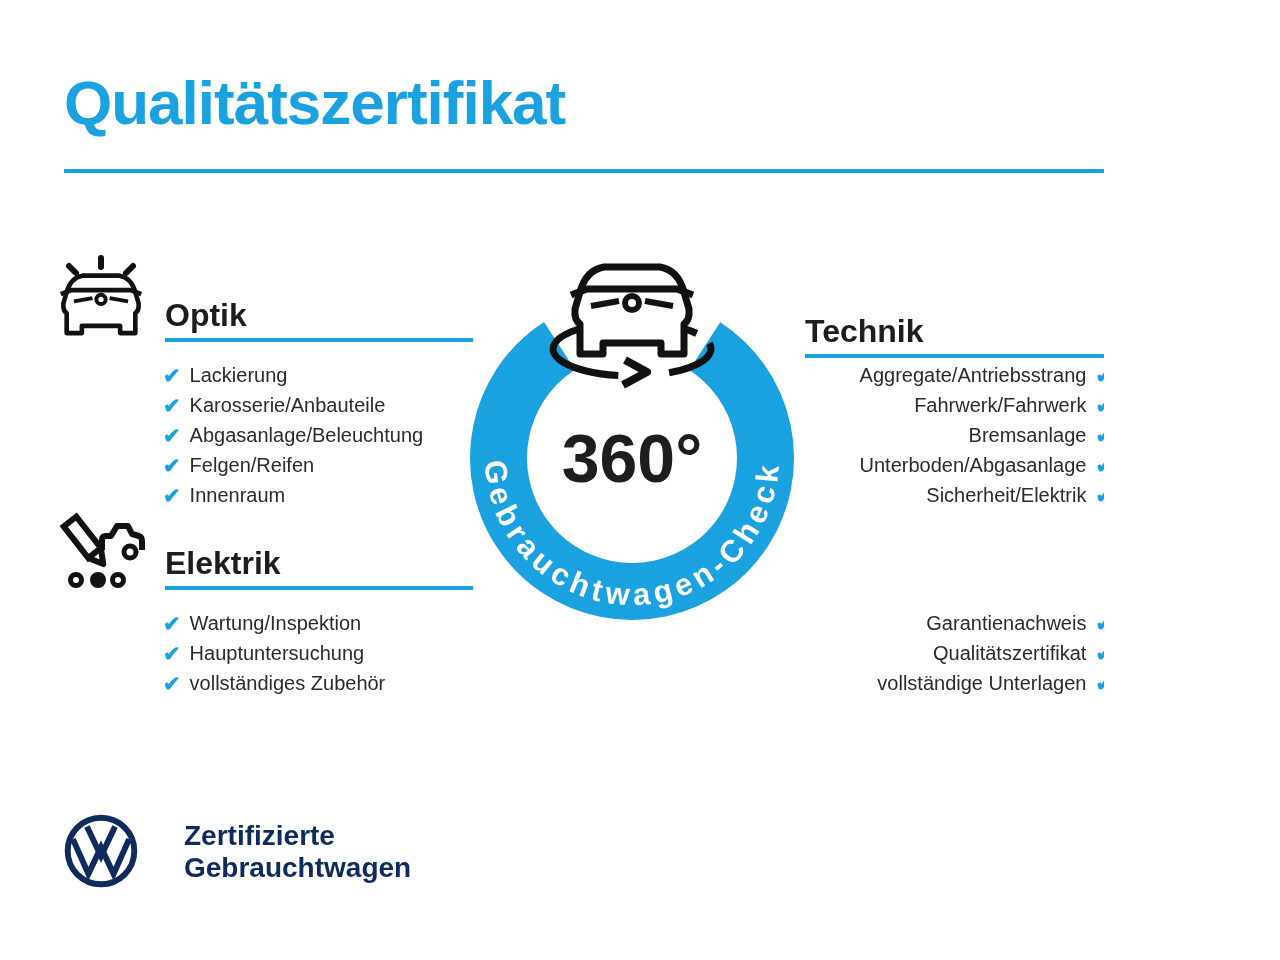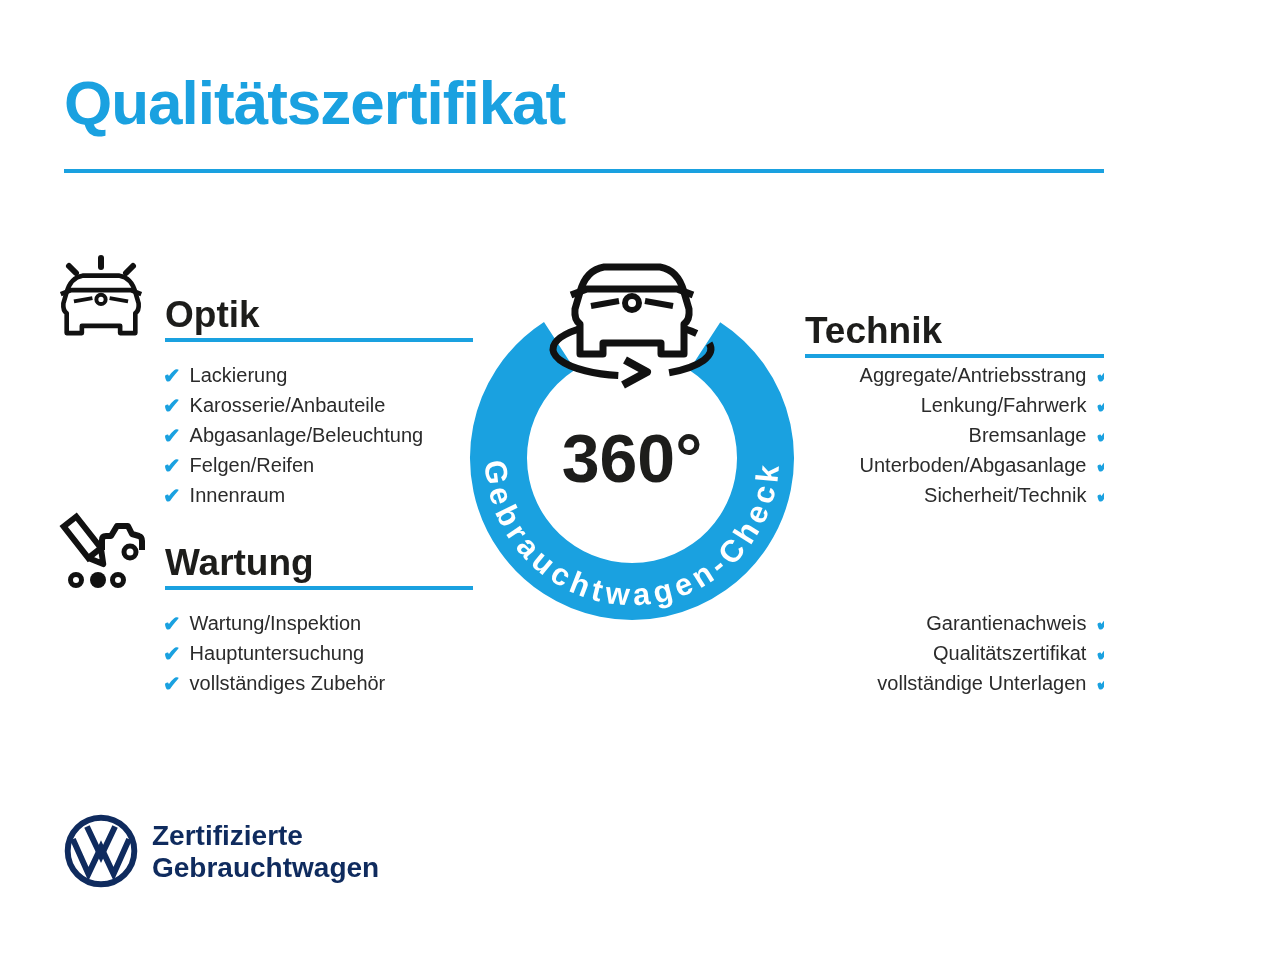--- a/index.html
+++ b/index.html
@@ -3,21 +3,21 @@
 <meta charset="utf-8">
 <style>
   html,body{margin:0;padding:0;background:#fff;}
   .page{position:relative;width:1104px;height:960px;background:#fff;overflow:hidden;
         font-family:"Liberation Sans",sans-serif;}
   .title{position:absolute;left:64px;top:66px;font-size:62px;font-weight:bold;
          letter-spacing:-1px;color:#1aa1e0;line-height:1.2;}
   .rule{position:absolute;left:64px;top:169px;width:1152px;height:4px;background:#1aa1e0;}
 
   .sec-head{position:absolute;width:308px;border-bottom:4px solid #1aa1e0;padding-bottom:6px;
-            font-size:37px;font-weight:bold;color:#1d1d1b;line-height:34px;}
+            font-size:32px;font-weight:bold;color:#1d1d1b;line-height:34px;}
   .sec-head.right{margin-top:16px;}
   .h-optik{left:165px;top:298px;}
   .h-wartung{left:165px;top:546px;}
   .h-technik{left:805px;top:298px;}
   .h-garantie{left:805px;top:546px;}
 
   .list{position:absolute;width:330px;}
   .l-optik{left:163px;top:360px;}
   .l-wartung{left:163px;top:608px;}
   .l-technik{left:783px;top:360px;width:330px;}
@@ -29,21 +29,21 @@
   .list.rightside .check{margin-right:0;margin-left:9px;}
 
   .icon{position:absolute;}
   .i-optik{left:56px;top:254px;}
   .i-wartung{left:56px;top:510px;}
   .i-technik{left:1134px;top:254px;}
   .i-garantie{left:1148px;top:514px;}
   .badge{position:absolute;left:467px;top:252px;}
 
   .footer-logo{position:absolute;left:64px;top:814px;}
-  .footer-text{position:absolute;left:152px;top:820px;font-size:28px;font-weight:bold;
+  .footer-text{position:absolute;left:184px;top:820px;font-size:28px;font-weight:bold;
                color:#0f2b5e;line-height:32px;}
   svg text{font-family:"Liberation Sans",sans-serif;}
 </style>
 </head>
 <body>
 
 <svg width="0" height="0" style="position:absolute" aria-hidden="true">
   <defs>
     <g id="car-front">
       <path d="M -52,38 L -52,8 Q -58,4 -57,-7 L -52,-24 Q -46,-46 -28,-49 L 28,-49 Q 46,-46 52,-24 L 57,-7 Q 58,4 52,8 L 52,38 L 29,38 L 29,27 L -29,27 L -29,38 Z" fill="#fff" stroke="#111" stroke-width="7" stroke-linejoin="round"></path>
@@ -84,21 +84,21 @@
     <rect x="48" y="6" width="37" height="37" fill="#fff" stroke="#111" stroke-width="6"></rect>
     <path d="M 57,25 L 65,33 L 80,15" fill="none" stroke="#111" stroke-width="7"></path>
   </svg>
 
   <svg class="icon i-garantie" width="80" height="86" viewBox="0 0 80 86">
     <path d="M 40,6 Q 51,15 66,15 L 66,38 Q 66,60 40,76 Q 14,60 14,38 L 14,15 Q 29,15 40,6 Z" fill="none" stroke="#111" stroke-width="6" stroke-linejoin="round"></path>
     <path d="M 28,40 L 37,49 L 53,29" fill="none" stroke="#111" stroke-width="7"></path>
   </svg>
 
   <div class="sec-head h-optik">Optik</div>
-  <div class="sec-head h-wartung">Wartung</div>
+  <div class="sec-head h-wartung">Elektrik</div>
   <div class="sec-head right h-technik">Technik</div>
 
   <div class="list l-optik">
     <div class="row">
         <span class="check">✔</span>
         <span>Lackierung</span>
       </div>
     <div class="row">
         <span class="check">✔</span>
         <span>Karosserie/Anbauteile</span>
@@ -131,33 +131,33 @@
         <span>vollständiges Zubehör</span>
       </div>
   </div>
 
   <div class="list rightside l-technik">
     <div class="row">
         <span>Aggregate/Antriebsstrang</span>
         <span class="check">✔</span>
       </div>
     <div class="row">
-        <span>Lenkung/Fahrwerk</span>
+        <span>Fahrwerk/Fahrwerk</span>
         <span class="check">✔</span>
       </div>
     <div class="row">
         <span>Bremsanlage</span>
         <span class="check">✔</span>
       </div>
     <div class="row">
         <span>Unterboden/Abgasanlage</span>
         <span class="check">✔</span>
       </div>
     <div class="row">
-        <span>Sicherheit/Technik</span>
+        <span>Sicherheit/Elektrik</span>
         <span class="check">✔</span>
       </div>
   </div>
 
   <div class="list rightside l-garantie">
     <div class="row">
         <span>Garantienachweis</span>
         <span class="check">✔</span>
       </div>
     <div class="row">

